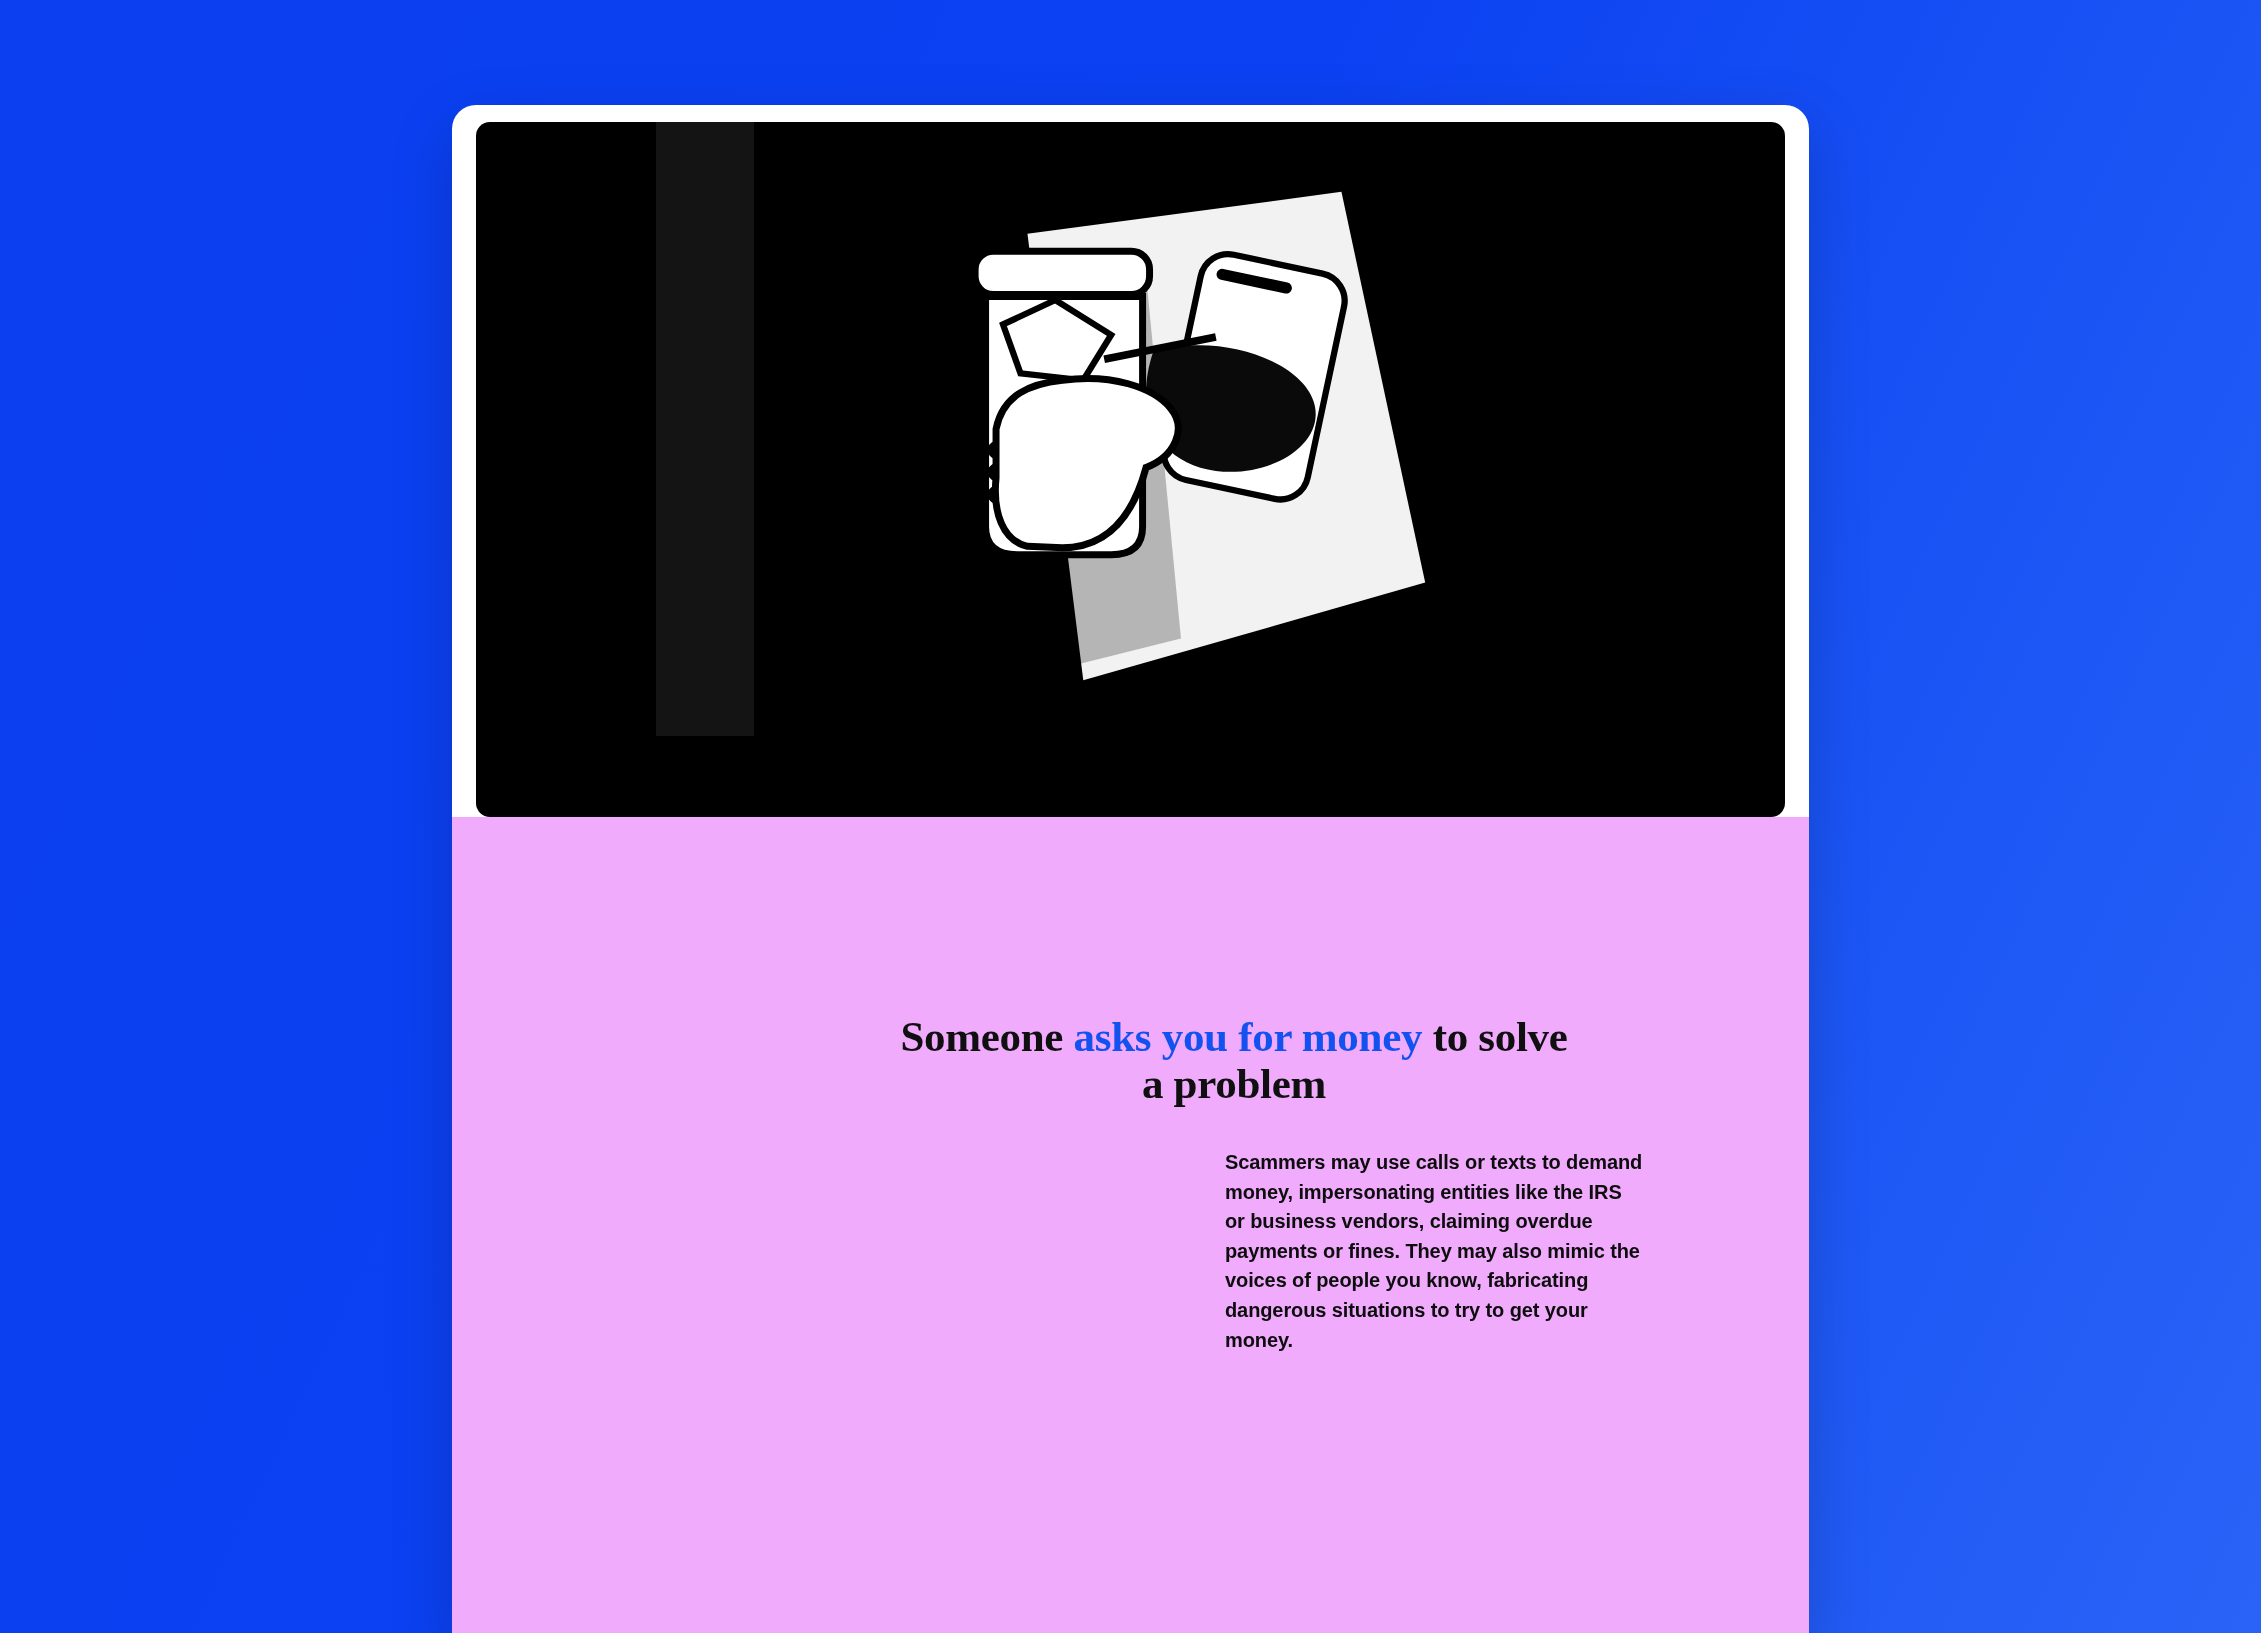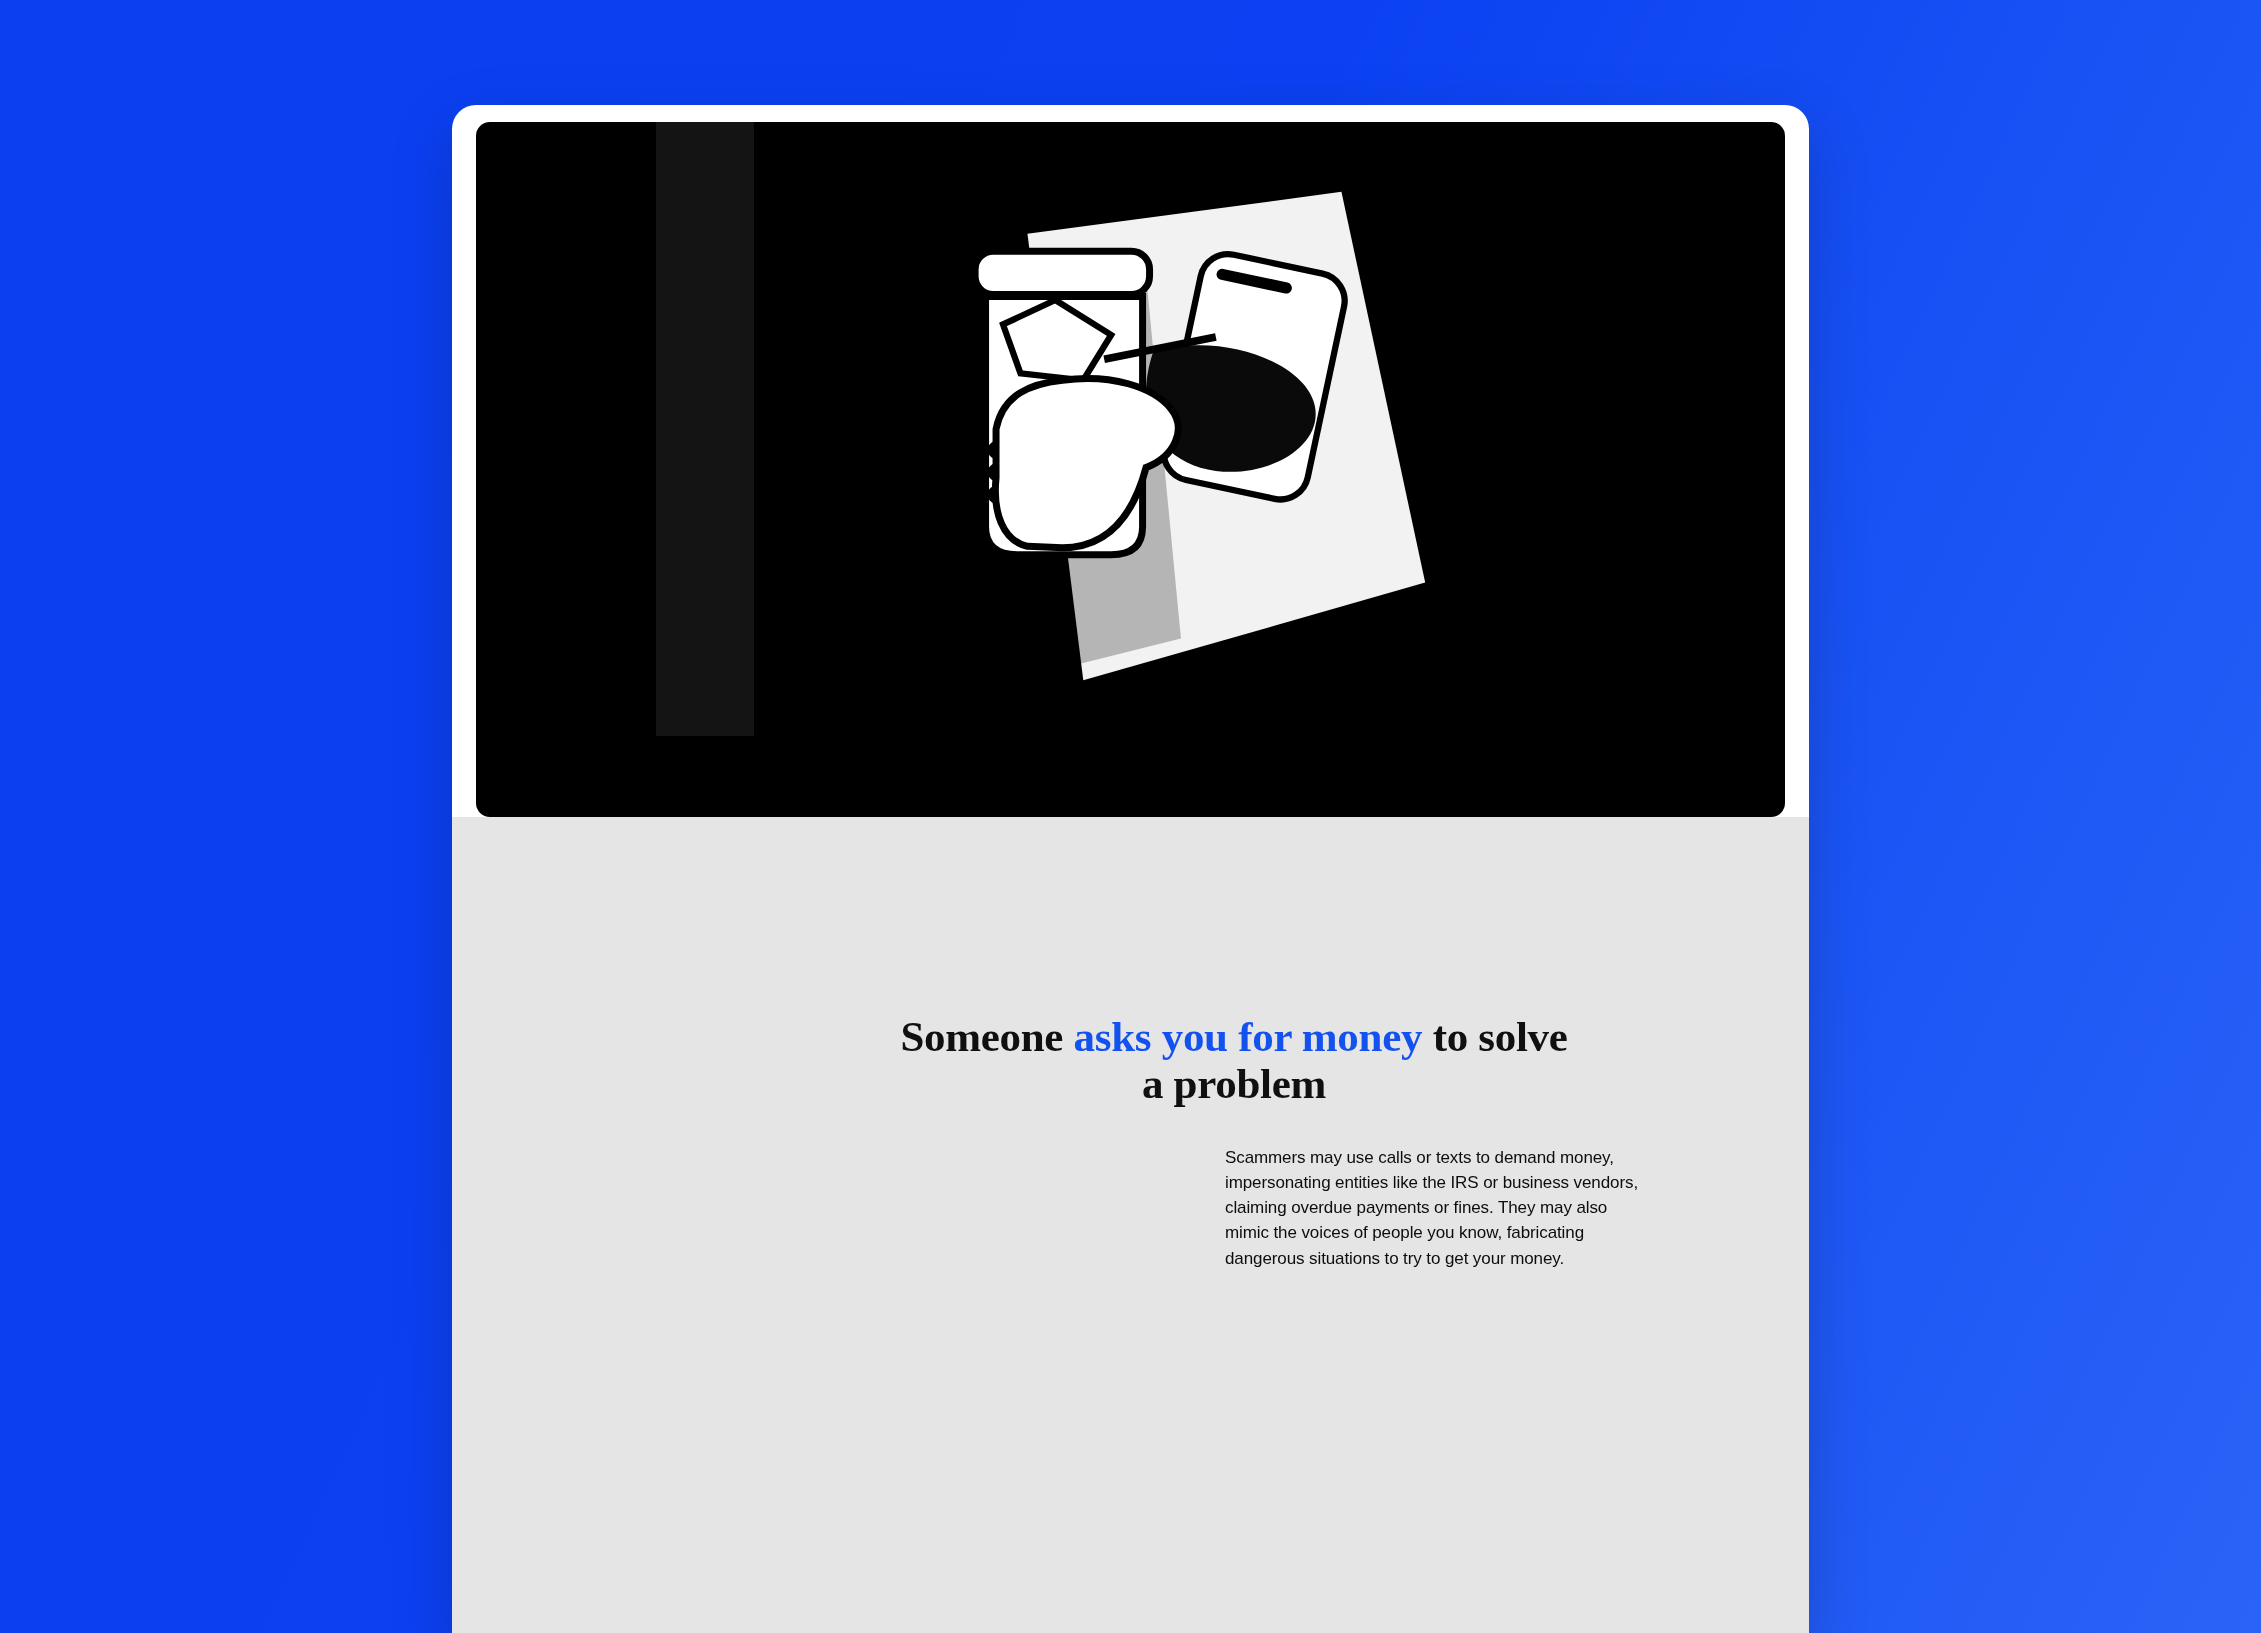--- a/index.html
+++ b/index.html
@@ -62,21 +62,21 @@
     height: 628px;
   }
 
   
   .article {
     position: absolute;
     left: 0;
     top: 712px;
     width: 1357px;
     height: 817px;
-    background: #e5e5e5;
+    background: #f0abfc;
   }
 
   .headline {
     position: absolute;
     left: 433px;
     top: 167px;
     width: 698px;
     font-family: "Liberation Serif", serif;
     font-weight: bold;
     font-size: 43px;
@@ -87,24 +87,24 @@
   }
   .headline .hl-accent { color: #1452f0; }
 
   .body-block {
     position: absolute;
     left: 773px;
     top: 311px;
     width: 419px;
   }
   .body-text {
-    font-size: 17px;
+    font-size: 20px;
     line-height: 1.48;
     color: #0d0d0d;
-    font-weight: 400;
+    font-weight: 700;
     letter-spacing: -0.1px;
   }
 </style>
 </head>
 <body>
 
 <div class="page-bg"></div>
 
 <div class="card">
 

